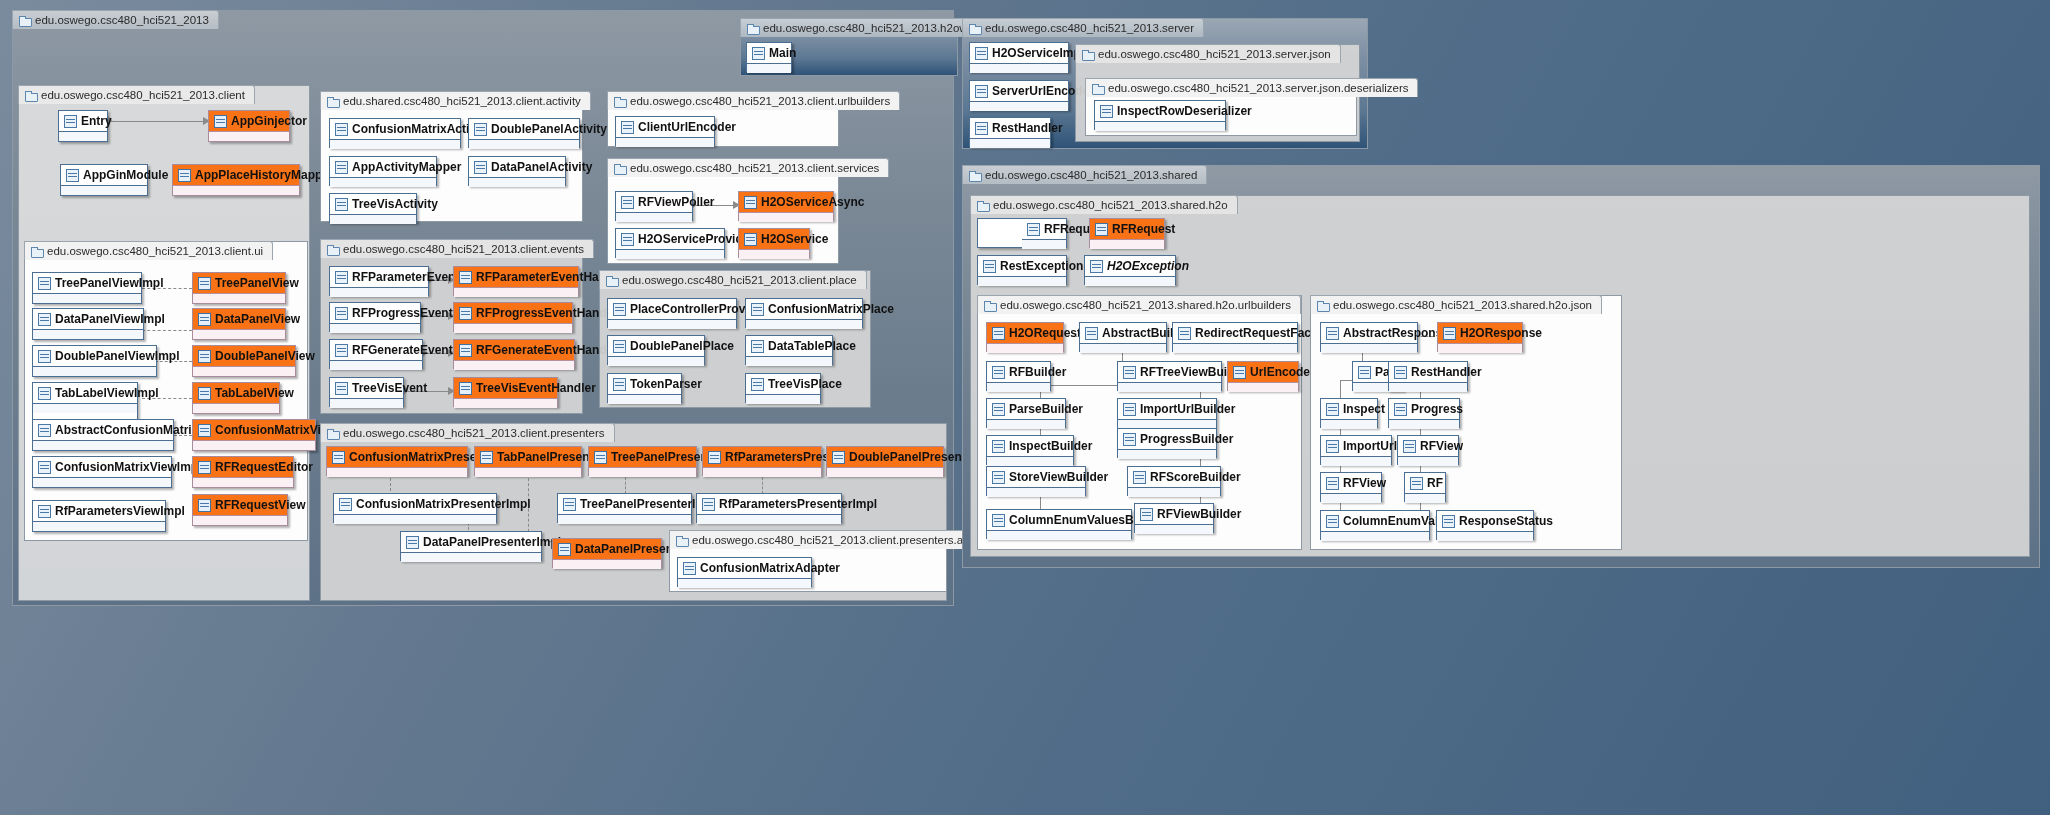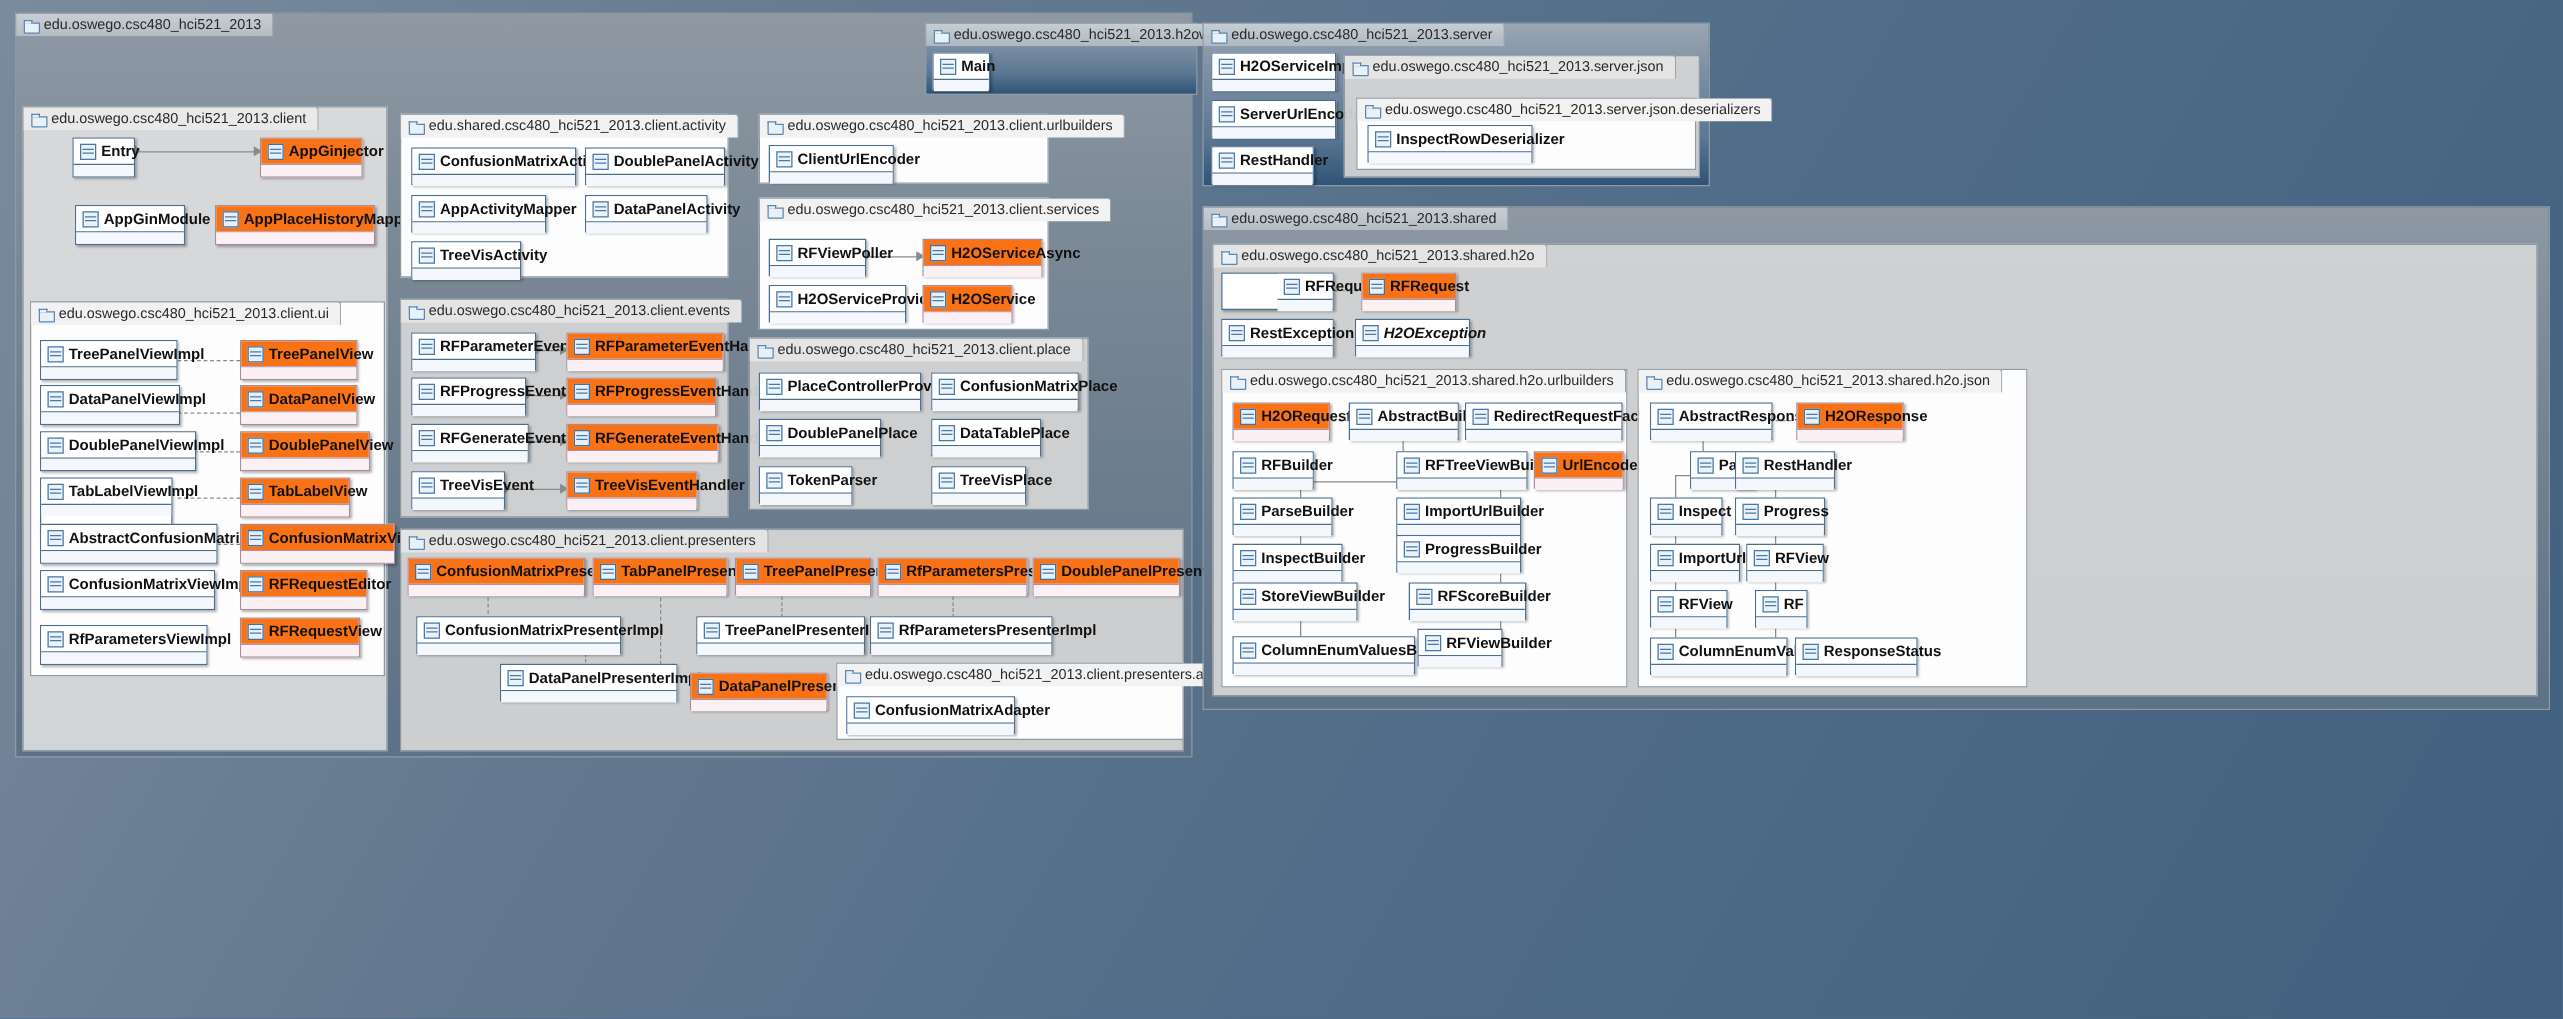--- a/index.html
+++ b/index.html
@@ -881,21 +881,21 @@
   </div>
 
   <div class="cls" style="left:986px;top:509px;width:146px;height:30px;">
     <div class="hdr">
       <span class="ic"></span>
       <span>ColumnEnumValuesBuilder</span>
     </div>
     <div class="sep"></div>
     <div class="comp"></div>
   </div>
-  <div class="cls" style="left:1134px;top:503px;width:68px;height:30px;">
+  <div class="cls" style="left:1134px;top:503px;width:80px;height:30px;">
     <div class="hdr">
       <span class="ic"></span>
       <span>RFViewBuilder</span>
     </div>
     <div class="sep"></div>
     <div class="comp"></div>
   </div>
 
   <div class="pkg white" style="left:1310px;top:295px;width:312px;height:255px;">
     <div class="pkg-tab">

